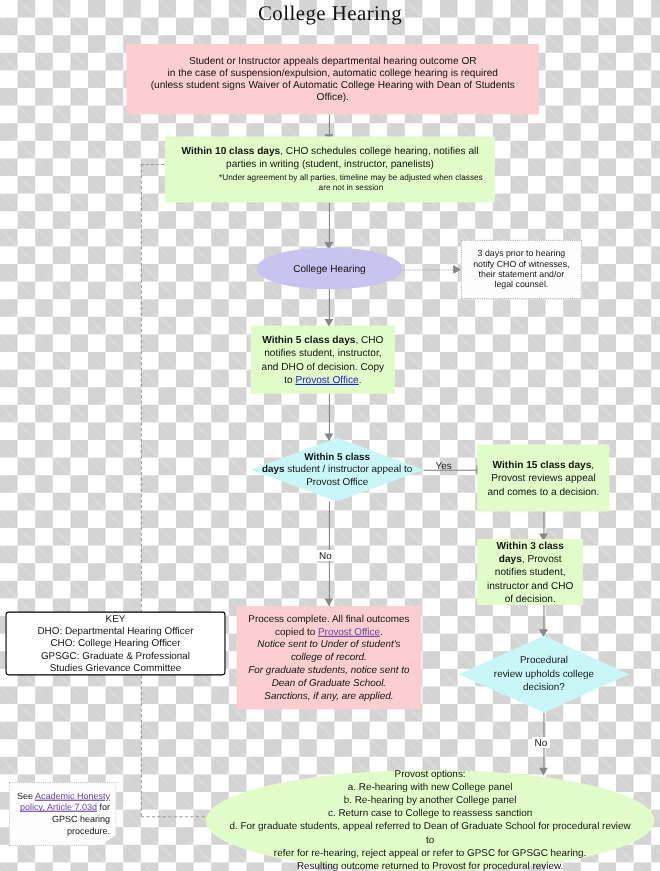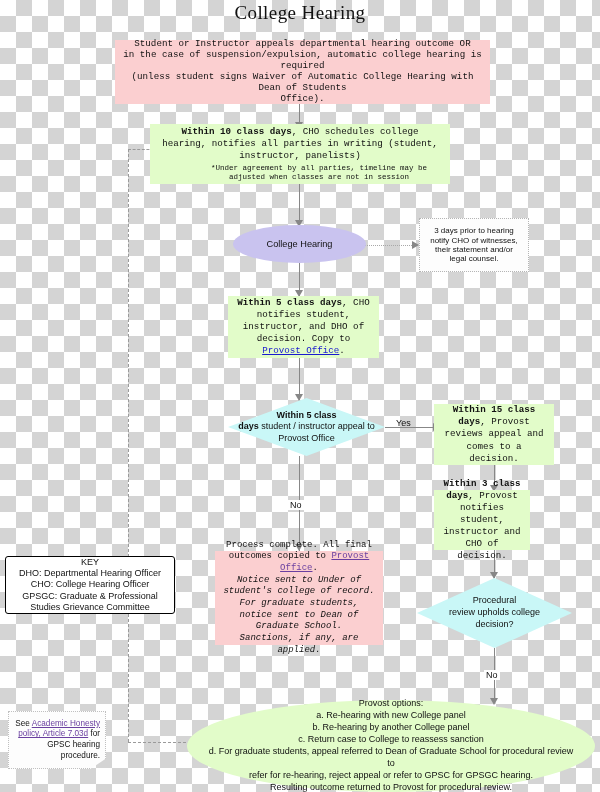--- a/index.html
+++ b/index.html
@@ -17,21 +17,21 @@
   .txt{line-height:1.18;color:#111;}
 
   
   #title{
     left:0;top:2px;width:600px;text-align:center;
     font-family:"Liberation Serif", serif;font-size:19px;color:#111;
     letter-spacing:.4px;
   }
 
   
-  .rect{display:flex;align-items:center;justify-content:center;text-align:center;font-family:Liberation Mono, monospace;}
+  .rect{display:flex;align-items:center;justify-content:center;text-align:center;}
   .pink{background:#fbcfd0;}
   .green{background:#e2fcc9;}
 
   
   .ellipse{border-radius:50%;display:flex;align-items:center;justify-content:center;text-align:center;}
   .lav{background:#c9c3ef;}
   .greenel{background:#e2fcc9;}
 
   
   .diamond{position:absolute;}
@@ -146,21 +146,21 @@
 
 <div class="node note txt" style="left:419px;top:218px;width:110px;height:54px;font-size:8px;padding:2px 4px;">
   <div>
     <div>3 days prior to hearing</div>
     <div>notify CHO of witnesses,</div>
     <div>their statement  and/or</div>
     <div>legal counsel.</div>
   </div>
 </div>
 
-<div class="node rect green txt" style="left:228px;top:296px;width:151px;height:62px;font-size:9.2px;padding:2px 7px;">
+<div class="node rect green txt" style="left:228px;top:296px;width:131px;height:62px;font-size:9.2px;padding:2px 7px;">
   <div style="line-height:1.32;">
     <b>Within 5 class days</b><span>, CHO notifies student, instructor, and DHO of decision. Copy to </span><a class="link" href="#">Provost Office</a><span>.</span>
   </div>
 </div>
 
 <div class="diamond" style="left:228px;top:398px;width:157px;height:58px;">
   <div class="shape"></div>
   <div class="lbl txt" style="font-size:9px;line-height:1.28;">
     <div>
       <b>Within 5 class</b><br>
@@ -194,21 +194,21 @@
 
 <div class="node rect pink txt" style="left:215px;top:551px;width:168px;height:94px;font-size:9px;padding:2px 6px;">
   <div style="line-height:1.3;">
     <div><span>Process complete. All final outcomes copied to </span><a class="link2" href="#">Provost Office</a><span>.</span></div>
     <div class="it">Notice sent to Under of student's college of record.</div>
     <div class="it">For graduate students, notice sent to Dean of Graduate School.</div>
     <div class="it">Sanctions, if any, are applied.</div>
   </div>
 </div>
 
-<div class="node keybox txt" style="left:5px;top:556px;width:170px;height:58px;font-size:9px;padding:1px 3px;">
+<div class="node keybox txt" style="left:5px;top:556px;width:200px;height:58px;font-size:9px;padding:1px 3px;">
   <div style="line-height:1.26;">
     <div>KEY</div>
     <div>DHO: Departmental Hearing Officer</div>
     <div>CHO: College Hearing Officer</div>
     <div>GPSGC: Graduate &amp; Professional</div>
     <div>Studies Grievance Committee</div>
   </div>
 </div>
 
 <div class="node note2 txt" style="left:8px;top:711px;width:98px;height:58px;font-size:8.2px;padding:3px 5px;">

